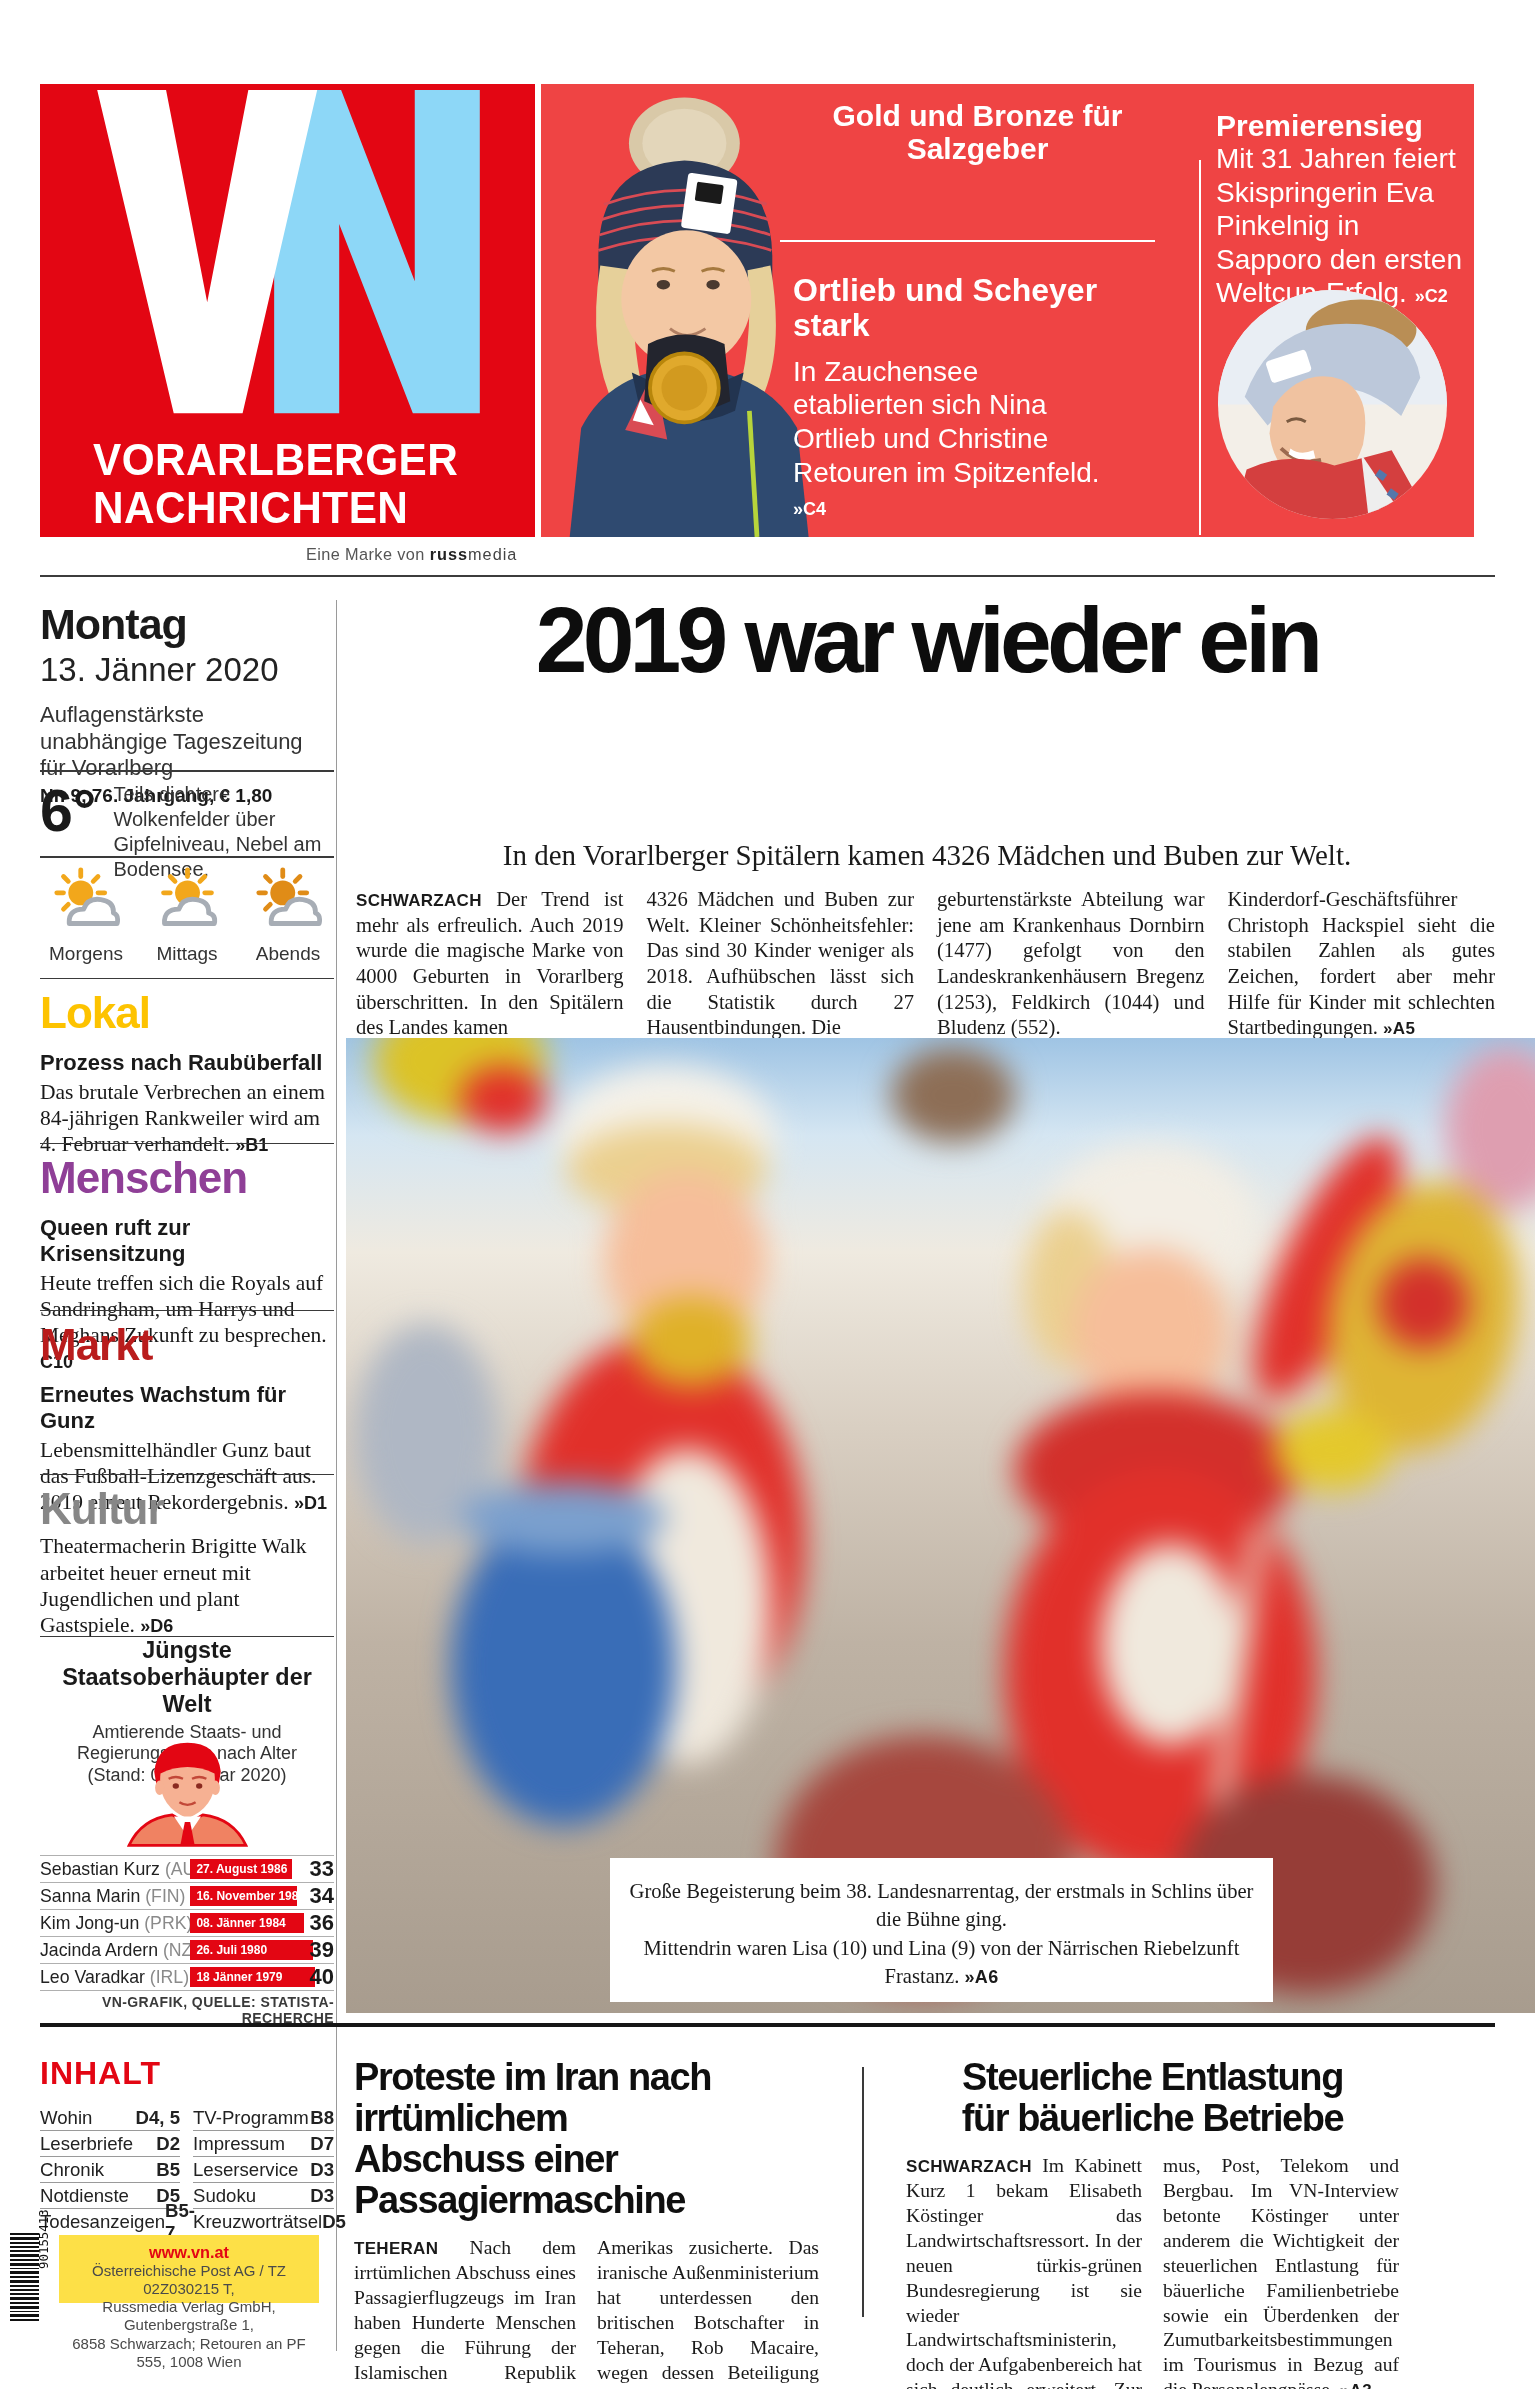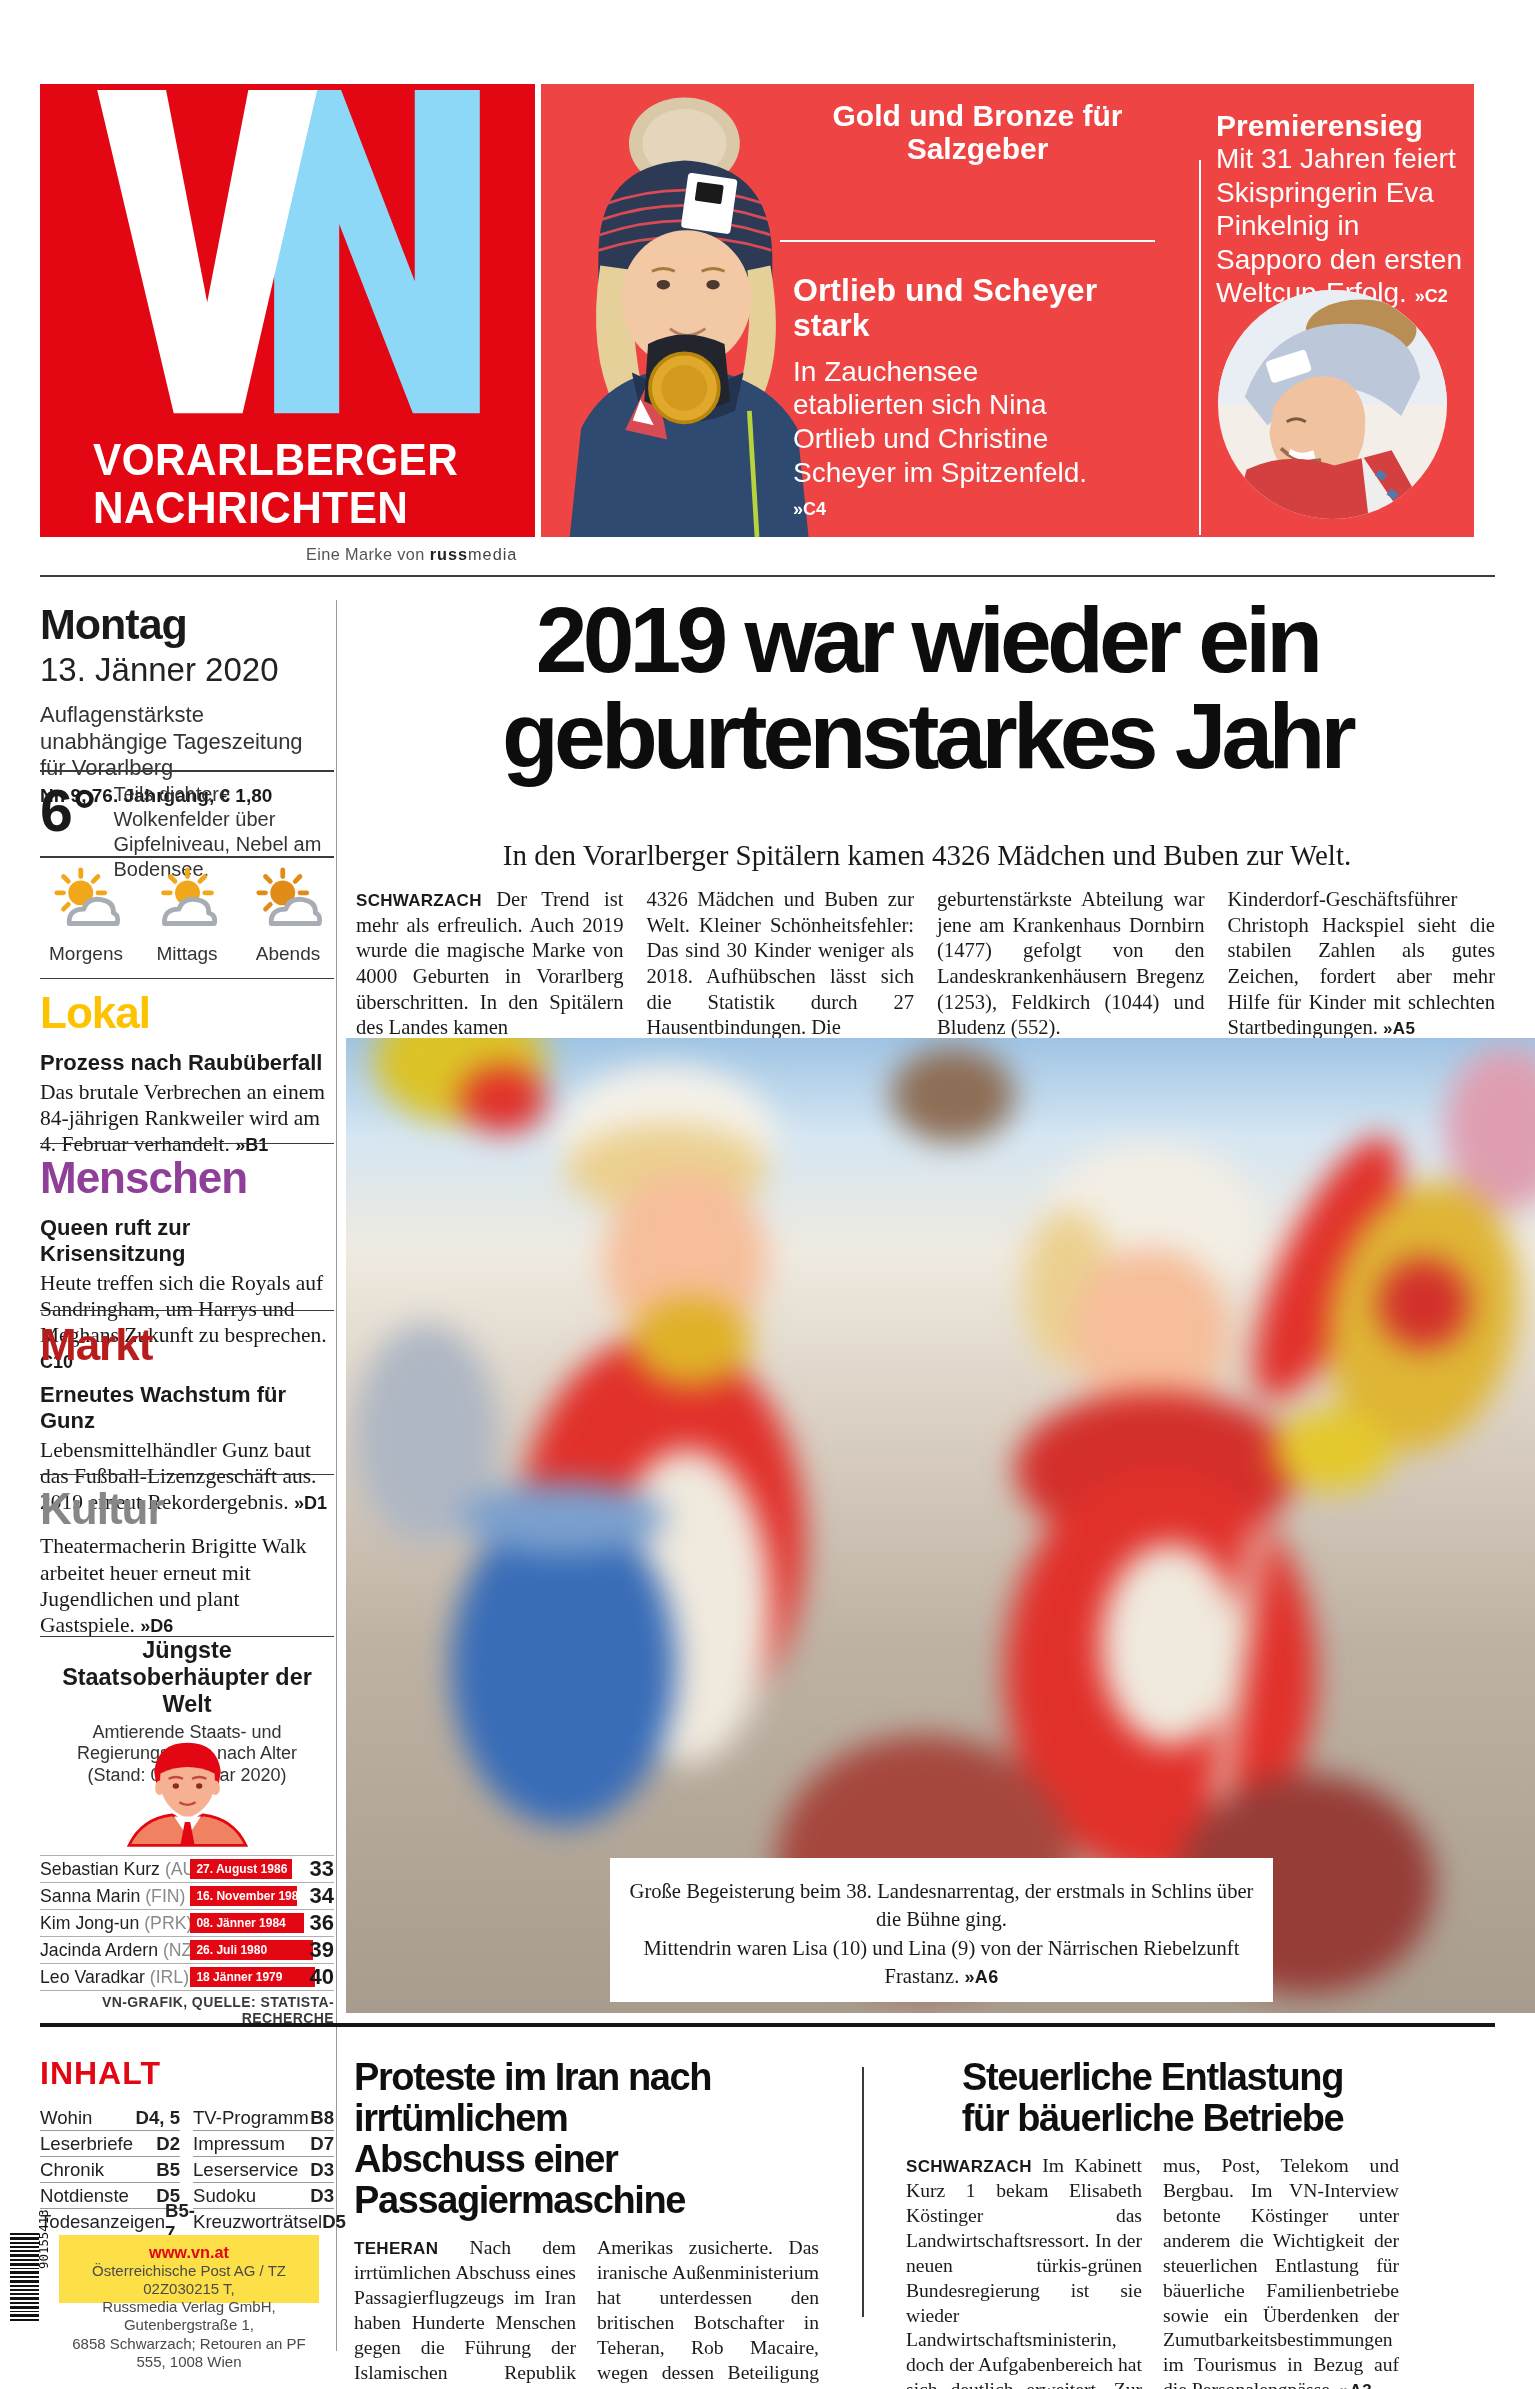--- a/index.html
+++ b/index.html
@@ -158,21 +158,21 @@
   </svg>
 
   <div class="abs teaser1">
     <div class="tp-title">Gold und Bronze für Salzgeber</div>
   </div>
 
   <div class="abs t-rule-h"></div>
 
   <div class="abs teaser2">
     <div class="tp-title">Ortlieb und Scheyer stark</div>
-    <div class="tp-body" style="margin-top:11.5px"><span>In Zauchensee etablierten sich Nina Ortlieb und Christine Scheyer im Spitzenfeld.</span> <span class="tp-ref">»C4</span></div>
+    <div class="tp-body" style="margin-top:11.5px"><span>In Zauchensee etablierten sich Nina Ortlieb und Christine Retouren im Spitzenfeld.</span> <span class="tp-ref">»C4</span></div>
   </div>
 
   <div class="abs t-rule-v"></div>
 
   <div class="abs teaser3">
     <div class="tp-title">Premierensieg</div>
     <div class="tp-body"><span>Mit 31 Jahren feiert Skispringerin Eva Pinkelnig in Sapporo den ersten Weltcup-Erfolg.</span> <span class="tp-ref">»C2</span></div>
   </div>
 
   <div class="abs pink-circle">
@@ -397,21 +397,20 @@
 
 <div class="abs postal-box">
   <div class="postal-url">www.vn.at</div>
   <div class="postal-line">Österreichische Post AG / TZ 02Z030215 T,</div>
   <div class="postal-line">Russmedia Verlag GmbH, Gutenbergstraße 1,</div>
   <div class="postal-line">6858 Schwarzach; Retouren an PF 555, 1008 Wien</div>
 </div>
 
 <div class="abs lead-head">
   <div>2019 war wieder ein</div>
-  <div>geburtenstarkes Jahr</div>
 </div>
 <div class="abs lead-sub">In den Vorarlberger Spitälern kamen 4326 Mädchen und Buben zur Welt.</div>
 
 <div class="abs lead-cols">
   <div class="col"><span class="dl">SCHWARZACH</span><span> Der Trend ist mehr als erfreulich. Auch 2019 wurde die magische Marke von 4000 Geburten in Vorarlberg überschritten. In den Spitälern des Landes kamen</span></div>
   <div class="col">4326 Mädchen und Buben zur Welt. Kleiner Schönheitsfehler: Das sind 30 Kinder weniger als 2018. Aufhübschen lässt sich die Statistik durch 27 Hausentbindungen. Die</div>
   <div class="col">geburtenstärkste Abteilung war jene am Krankenhaus Dornbirn (1477) gefolgt von den Landeskrankenhäusern Bregenz (1253), Feldkirch (1044) und Bludenz (552).</div>
   <div class="col"><span>Kinderdorf-Geschäftsführer Christoph Hackspiel sieht die stabilen Zahlen als gutes Zeichen, fordert aber mehr Hilfe für Kinder mit schlechten Startbedingungen. </span><span class="dl">»A5</span></div>
 </div>
 

